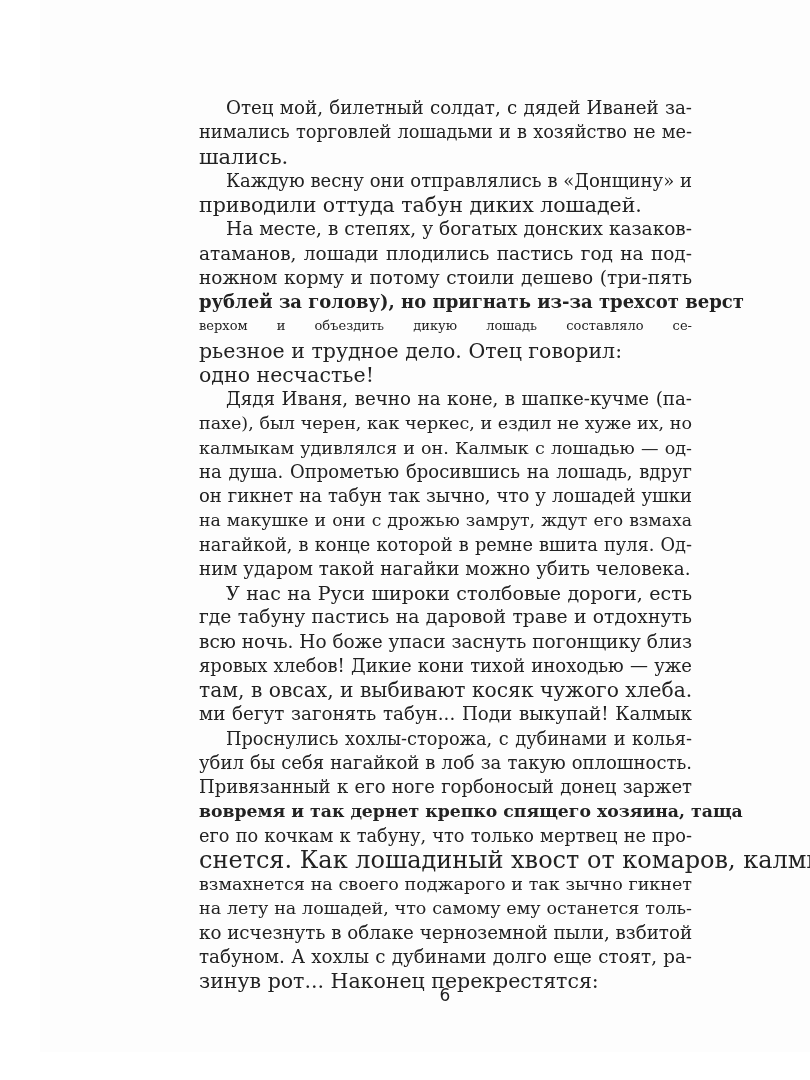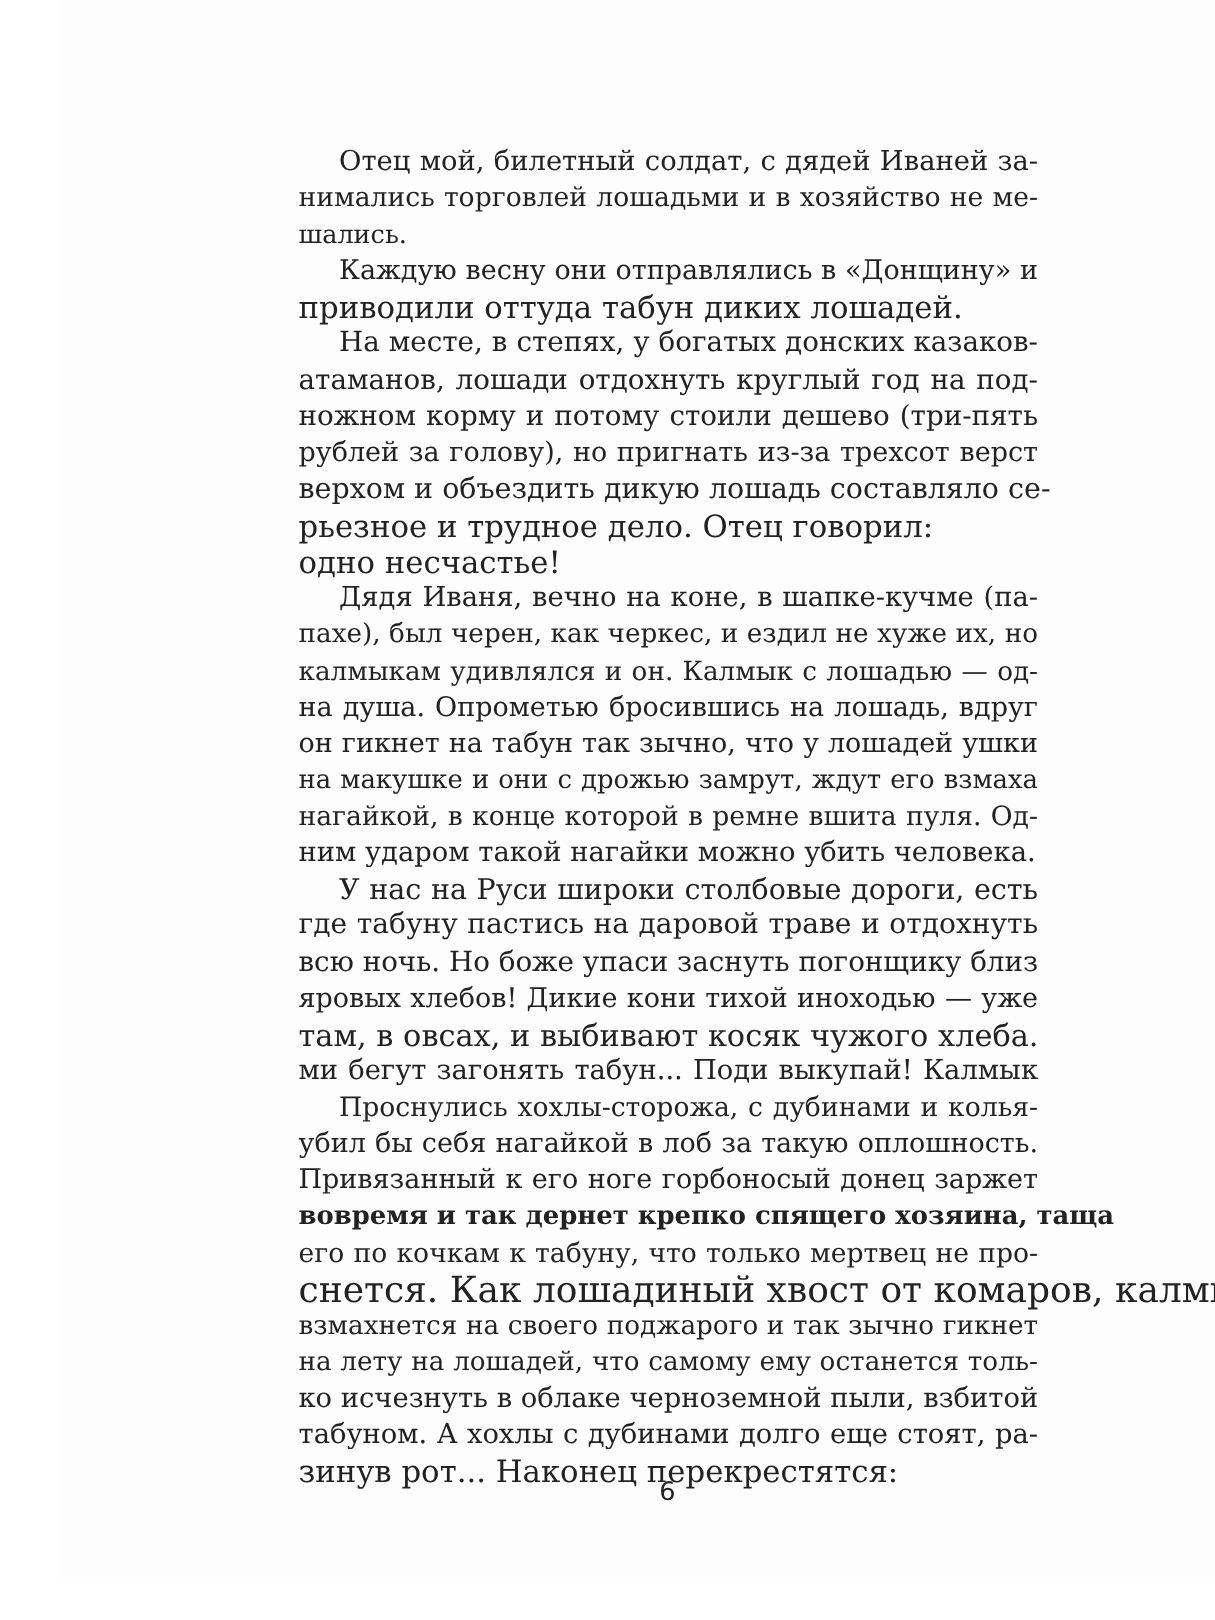--- a/index.html
+++ b/index.html
@@ -57,28 +57,28 @@
       color: #222222;
     }
   </style>
 </head>
 <body>
 
 <div class="page">
   <div class="text-block" id="text-block">
       <span class="line indent" style="font-size: 18.25px;">Отец мой, билетный солдат, с дядей Иваней за-</span>
       <span class="line" style="font-size: 17.75px;">нимались торговлей лошадьми и в хозяйство не ме-</span>
-      <span class="line last" style="font-size: 17px;">шались.</span>
+      <span class="line last" style="font-size: 21px;">шались.</span>
       <span class="line indent" style="font-size: 18px;">Каждую весну они отправлялись в «Донщину» и</span>
       <span class="line last" style="font-size: 20.5px;">приводили оттуда табун диких лошадей.</span>
       <span class="line indent" style="font-size: 18.5px;">На месте, в степях, у богатых донских казаков-</span>
-      <span class="line" style="font-size: 18.5px;">атаманов, лошади отдохнуть круглый год на под-</span>
+      <span class="line" style="font-size: 18.5px;">атаманов, лошади плодились пастись год на под-</span>
       <span class="line" style="font-size: 18.5px;">ножном корму и потому стоили дешево (три-пять</span>
-      <span class="line" style="font-size: 18px;">рублей за голову), но пригнать из-за трехсот верст</span>
-      <span class="line" style="font-size: 19px;">верхом и объездить дикую лошадь составляло се-</span>
+      <span class="line" style="font-size: 18px; font-weight: bold;">рублей за голову), но пригнать из-за трехсот верст</span>
+      <span class="line" style="font-size: 13px;">верхом и объездить дикую лошадь составляло се-</span>
       <span class="line last" style="font-size: 20.5px;">рьезное и трудное дело. Отец говорил:</span>
       <span class="line last" style="font-size: 20.5px;">одно несчастье!</span>
       <span class="line indent" style="font-size: 18.25px;">Дядя Иваня, вечно на коне, в шапке-кучме (па-</span>
       <span class="line" style="font-size: 17.5px;">пахе), был черен, как черкес, и ездил не хуже их, но</span>
       <span class="line" style="font-size: 17.5px;">калмыкам удивлялся и он. Калмык с лошадью — од-</span>
       <span class="line" style="font-size: 18px;">на душа. Опрометью бросившись на лошадь, вдруг</span>
       <span class="line" style="font-size: 18px;">он гикнет на табун так зычно, что у лошадей ушки</span>
       <span class="line" style="font-size: 17.25px;">на макушке и они с дрожью замрут, ждут его взмаха</span>
       <span class="line" style="font-size: 17.75px;">нагайкой, в конце которой в ремне вшита пуля. Од-</span>
       <span class="line last" style="font-size: 18.25px;">ним ударом такой нагайки можно убить человека.</span>

